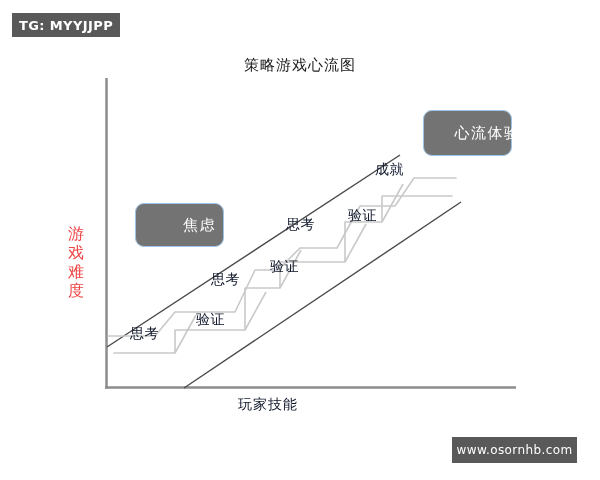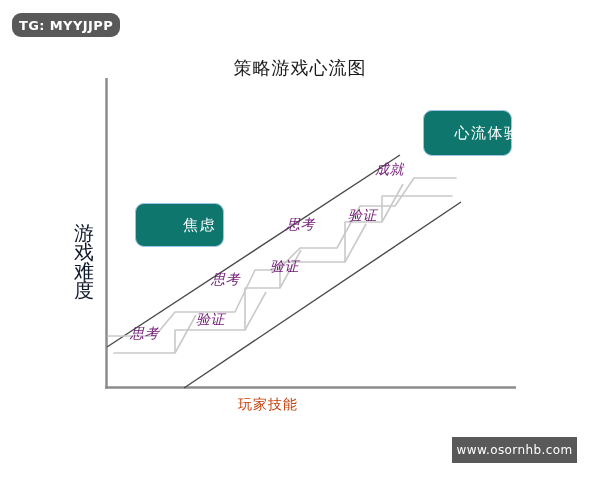--- a/index.html
+++ b/index.html
@@ -37,80 +37,79 @@
     align-items: center;
     justify-content: center;
     white-space: nowrap;
     font-family: "DejaVu Sans", "Liberation Sans", sans-serif;
   }
   #badge-tg {
     left: 12px;
     top: 13px;
     width: 108px;
     height: 24px;
-    border-radius: 9px;
   }
   #badge-url {
     left: 452px;
     top: 437px;
     width: 125px;
     height: 26px;
     font-size: 12px;
     font-weight: normal;
   }
 
   
   #chart-title {
     position: absolute;
     left: 0;
     top: 56px;
     width: 600px;
     text-align: center;
-    font-size: 18px;
+    font-size: 15px;
     color: #1a1a1a;
     letter-spacing: 1px;
     font-family: "DejaVu Sans", "Liberation Sans", sans-serif;
   }
 
   
   #plot {
     position: absolute;
     left: 0;
     top: 0;
     width: 600px;
     height: 480px;
   }
 
   
   #ylabel {
     position: absolute;
     left: 68px;
     top: 224px;
     width: 26px;
-    text-align: right;
-    font-size: 20px;
+    text-align: left;
+    font-size: 16px;
     line-height: 19px;
-    color: #0f172a;
+    color: #ef4444;
     letter-spacing: 0px;
     word-break: break-all;
   }
   #xlabel {
     position: absolute;
     left: 238px;
     top: 396px;
     font-size: 14px;
-    color: #c2410c;
+    color: #0f172a;
     letter-spacing: 1px;
     white-space: nowrap;
   }
 
   
   .zone-box {
     position: absolute;
-    background: #0f766e;
+    background: #737373;
     border: 1.5px solid #9dc3e6;
     border-radius: 9px;
     color: #ffffff;
     display: flex;
     align-items: center;
     justify-content: center;
     font-size: 15px;
     letter-spacing: 1.5px;
     white-space: nowrap;
     box-sizing: border-box;
@@ -133,25 +132,24 @@
     left: 291px;
     top: 313px;
     width: 89px;
     height: 46px;
   }
 
   
   .step-label {
     position: absolute;
     font-size: 14px;
-    color: #701a75;
+    color: #0f172a;
     letter-spacing: 0.5px;
     white-space: nowrap;
     font-family: "DejaVu Sans", "Liberation Sans", sans-serif;
-    font-style: italic;
   }
 </style>
 </head>
 <body>
 
 <div id="stage">
 
   <div class="badge" id="badge-tg">TG: MYYJJPP</div>
 
   <div class="badge" id="badge-url">www.osornhb.com</div>

